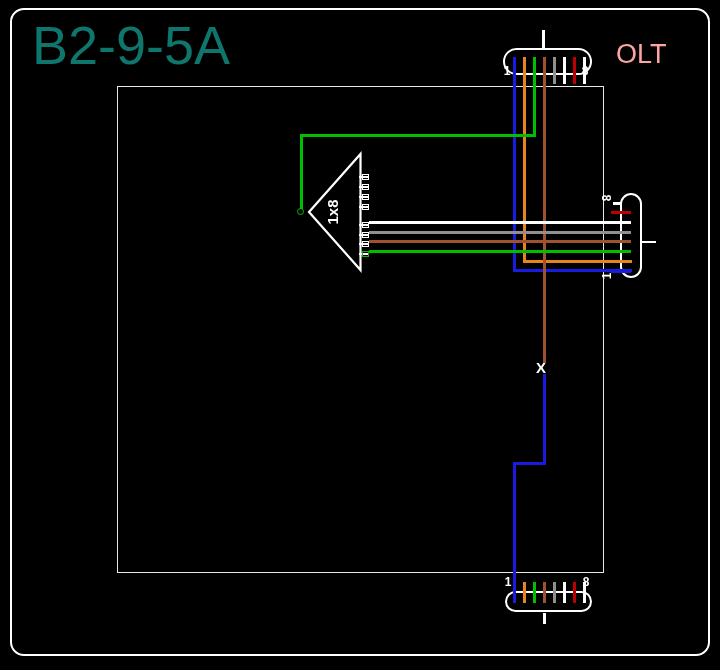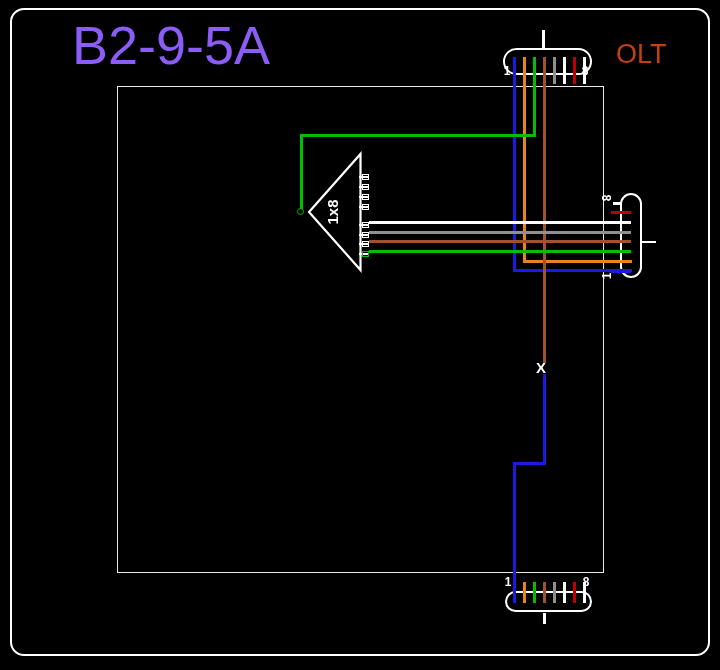--- a/index.html
+++ b/index.html
@@ -9,25 +9,25 @@
   }
   .outer-border{
     position:absolute;left:10px;top:8px;width:696px;height:644px;
     border:2.5px solid #fff;border-radius:14px;z-index:1;
   }
   .inner-box{
     position:absolute;left:117px;top:86px;width:485px;height:485px;
     border:1.5px solid #e8e8e8;z-index:1;
   }
   .title{
-    position:absolute;left:32px;top:18px;font-size:54px;color:#8b5cf6;
-    line-height:1;z-index:6;letter-spacing:0px;margin-left:40px;
+    position:absolute;left:32px;top:18px;font-size:54px;color:#0f766e;
+    line-height:1;z-index:6;letter-spacing:0px;
   }
   .olt{
-    position:absolute;left:616px;top:41px;font-size:27px;color:#c2410c;
+    position:absolute;left:616px;top:41px;font-size:27px;color:#fca5a5;
     line-height:1;z-index:6;
   }
   .stadium{
     position:absolute;border:2.5px solid #fff;background:transparent;z-index:3;
   }
   .stadium.h{border-radius:16px;}
   .stadium.v{border-radius:13px;}
   .wire,.tick{position:absolute;z-index:4;}
   .ctick{position:absolute;background:#fff;z-index:3;}
   .lab{

